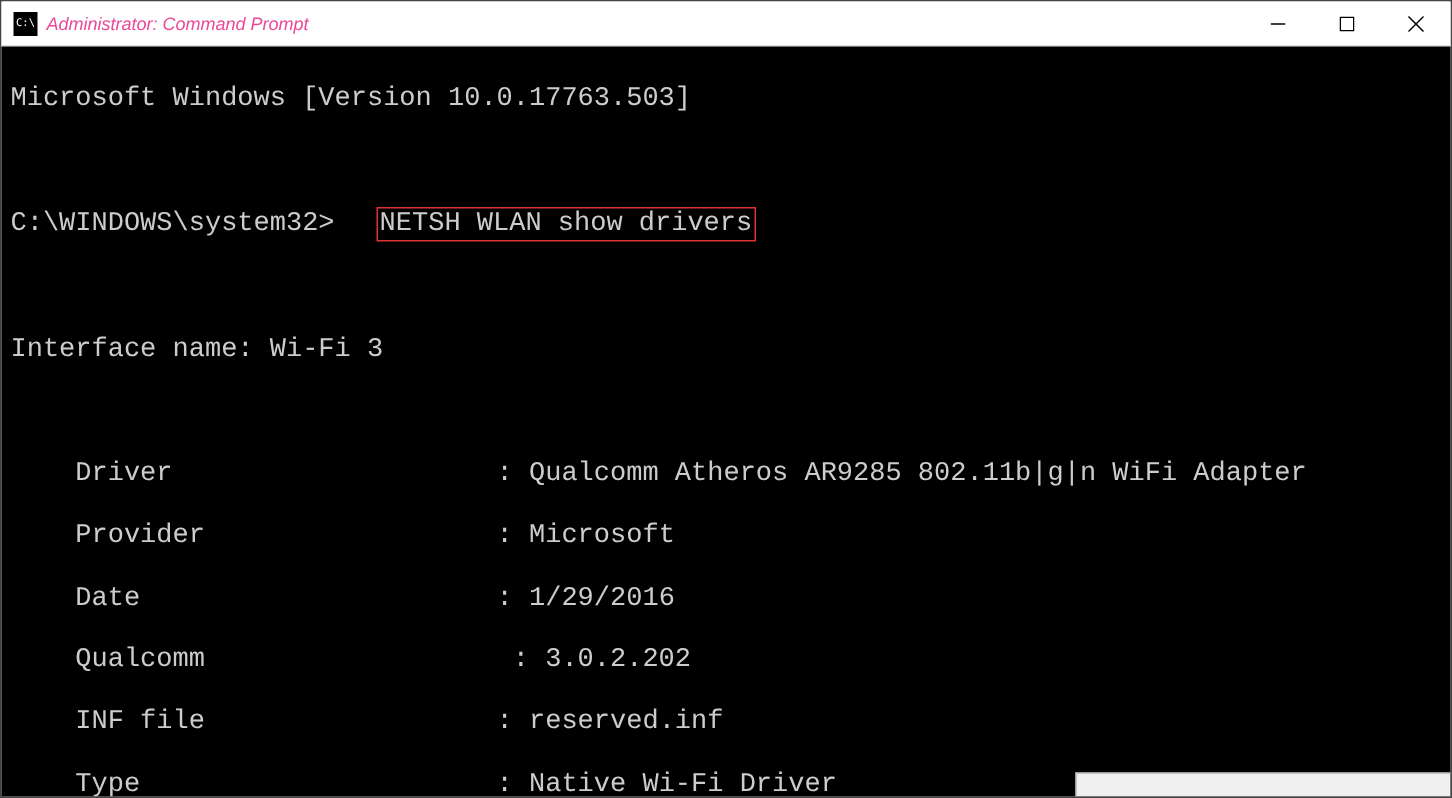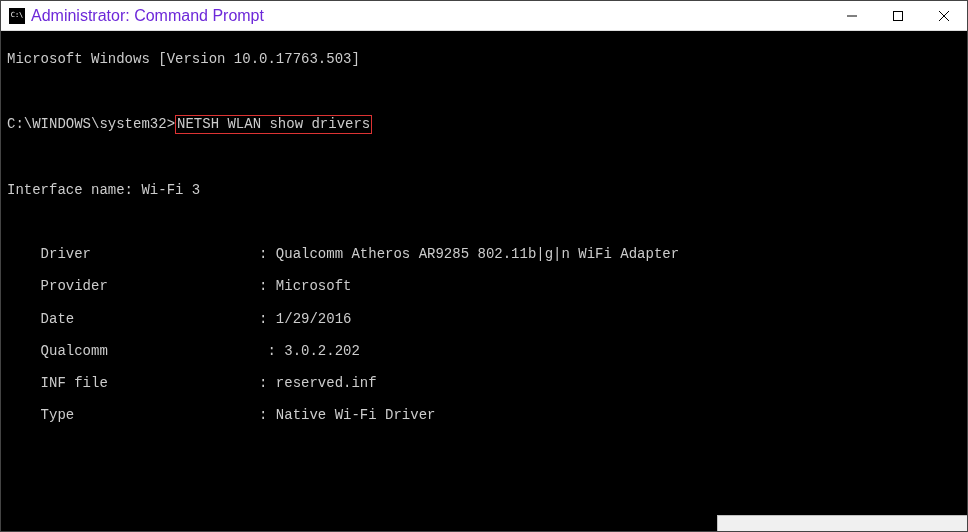--- a/index.html
+++ b/index.html
@@ -37,23 +37,24 @@
       align-items: center;
       justify-content: center;
       background: #000;
       color: #fff;
       font-size: 7px;
       font-family: monospace;
       margin-right: 6px;
       line-height: 1;
     }
     .titlebar-text {
-      font-size: 16px;
-      color: #6d28d9;
+      font-size: 12px;
+      color: #ec4899;
       flex: 1;
+      font-style: italic;
     }
     .titlebar-buttons {
       display: flex;
       height: 100%;
     }
     .titlebar-btn {
       width: 46px;
       height: 100%;
       display: flex;
       align-items: center;
@@ -68,41 +69,42 @@
     }
     .titlebar-btn.close svg {
       width: 12px;
       height: 12px;
     }
     .console {
       flex: 1;
       background: #000;
       color: #ccc;
       font-family: Consolas, 'Courier New', monospace;
-      font-size: 14px;
+      font-size: 18px;
       padding: 4px 6px;
       line-height: 1.15;
       white-space: pre;
       overflow: hidden;
       position: relative;
     }
     .scrollbar-corner {
       position: absolute;
       right: 0;
       bottom: 0;
       height: 16px;
       width: 250px;
       background: #f0f0f0;
       border-top: 1px solid #c1c1c1;
       border-left: 1px solid #c1c1c1;
     }
     .red-box {
       border: 1px solid #d33;
       display: inline-block;
       padding: 0 1px;
+      margin-left: 28px;
     }
     .row {
       white-space: pre;
     }
     .indent1 { padding-left: 4ch; font-family: Liberation Mono, monospace; }
   </style>
 </head>
 <body>
 
 <div class="window">

